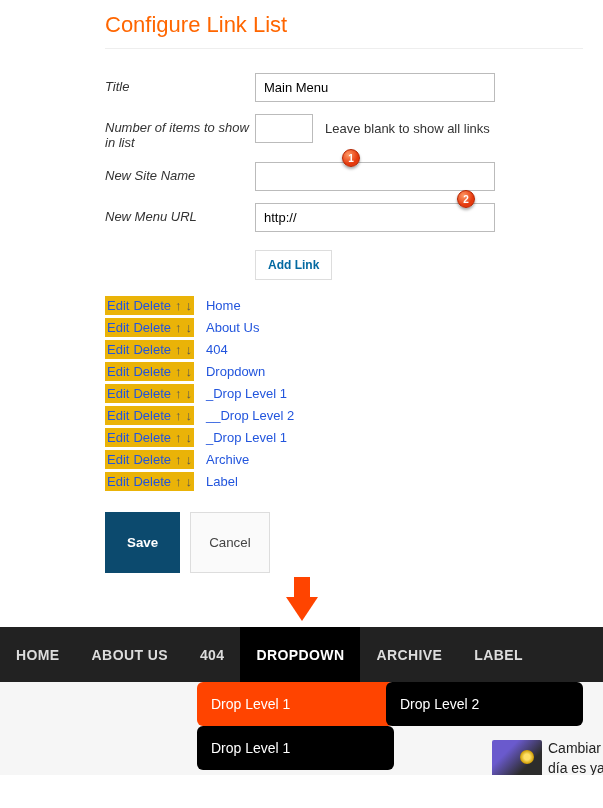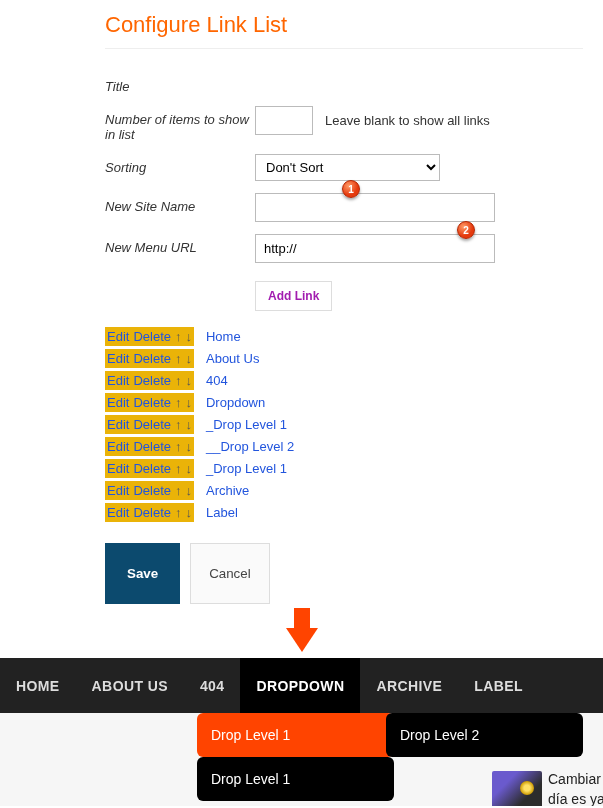--- a/index.html
+++ b/index.html
@@ -11,21 +11,21 @@
     .form-label { width: 150px; padding-top: 6px; color: #333; font-style: italic; }
     .form-field { flex: 1; display: flex; align-items: center; }
     .input-text { border: 1px solid #bbb; padding: 6px 8px; font-size: 13px; width: 240px; font-family: Arial; }
     .input-text.small { width: 58px; margin-right: 12px; }
     .helper { color: #333; font-size: 13px; }
     .select { border: 1px solid #bbb; padding: 4px 6px; font-size: 13px; width: 185px; background: #fff; font-family: Arial; }
     .input-wrap { position: relative; display: inline-block; }
     .badge { position: absolute; right: -10px; top: 50%; transform: translateY(-50%); width: 18px; height: 18px; border-radius: 50%; background: radial-gradient(circle at 35% 30%, #ff9a66, #e53a0e 60%); color: #fff; font-size: 10px; font-weight: bold; display: flex; align-items: center; justify-content: center; box-shadow: 0 2px 3px rgba(0,0,0,0.35); border: 1px solid #b32400; }
     .badge.b1 { top: -4px; right: 135px; }
     .badge.b2 { top: -4px; right: 20px; }
-    .btn-addlink { border: 1px solid #ddd; background: #fff; color: #a21caf; padding: 7px 12px; font-size: 12px; margin: 6px 0 0 0; font-family: Arial; font-weight: bold; }
+    .btn-addlink { border: 1px solid #ddd; background: #fff; color: #0369a1; padding: 7px 12px; font-size: 12px; margin: 6px 0 0 0; font-family: Arial; font-weight: bold; }
     .link-list { padding: 10px 0 0 85px; }
     .link-row { display: flex; align-items: center; margin-bottom: 3px; }
     .edit-group { background: #eab308; font-size: 13px; display: flex; margin-right: 12px; }
     .edit-group a { color: #2255dd; text-decoration: none; padding: 2px 2px; }
     .edit-group .arr { color: #555; padding: 2px 2px; text-decoration: none; }
     .link-name { color: #2255dd; text-decoration: none; white-space: pre; }
     .buttons { padding: 18px 0 24px 85px; display: flex; gap: 10px; }
     .btn-save { background: #0c4a6e; color: #fff; border: 0; padding: 23px 22px; font-weight: bold; font-family: Liberation Sans, sans-serif; }
     .btn-cancel { background: #fafafa; border: 1px solid #ddd; padding: 13px 18px; color: #444; font-family: Arial; }
     .arrow-down { width: 0; height: 0; margin: 0 auto 20px; border: 16px solid transparent; border-top: 24px solid #ff4400; position: relative; }
@@ -46,38 +46,33 @@
   </style>
 </head>
 <body>
 
 <div class="page">
   <h1 class="page-title">Configure Link List</h1>
   <div class="hr"></div>
 
   <div class="form-row">
     <div class="form-label">Title</div>
+    <div class="form-field">
+      <input type="text" class="input-text" value="Main Menu" style="">
+    </div>
   </div>
 
   <div class="form-row">
     <div class="form-label">Number of items to show in list</div>
     <div class="form-field">
       <input type="text" class="input-text small" value="" style="">
       <span class="helper">Leave blank to show all links</span>
     </div>
   </div>
 
-  <div class="form-row">
-    <div class="form-label">Sorting</div>
-    <div class="form-field">
-      <select class="select">
-        <option>Don't Sort</option>
-      </select>
-    </div>
-  </div>
 
   <div class="form-row">
     <div class="form-label">New Site Name</div>
     <div class="form-field">
       <div class="input-wrap">
         <input type="text" class="input-text" value="" style="">
         <span class="badge b1">1</span>
       </div>
     </div>
   </div>

